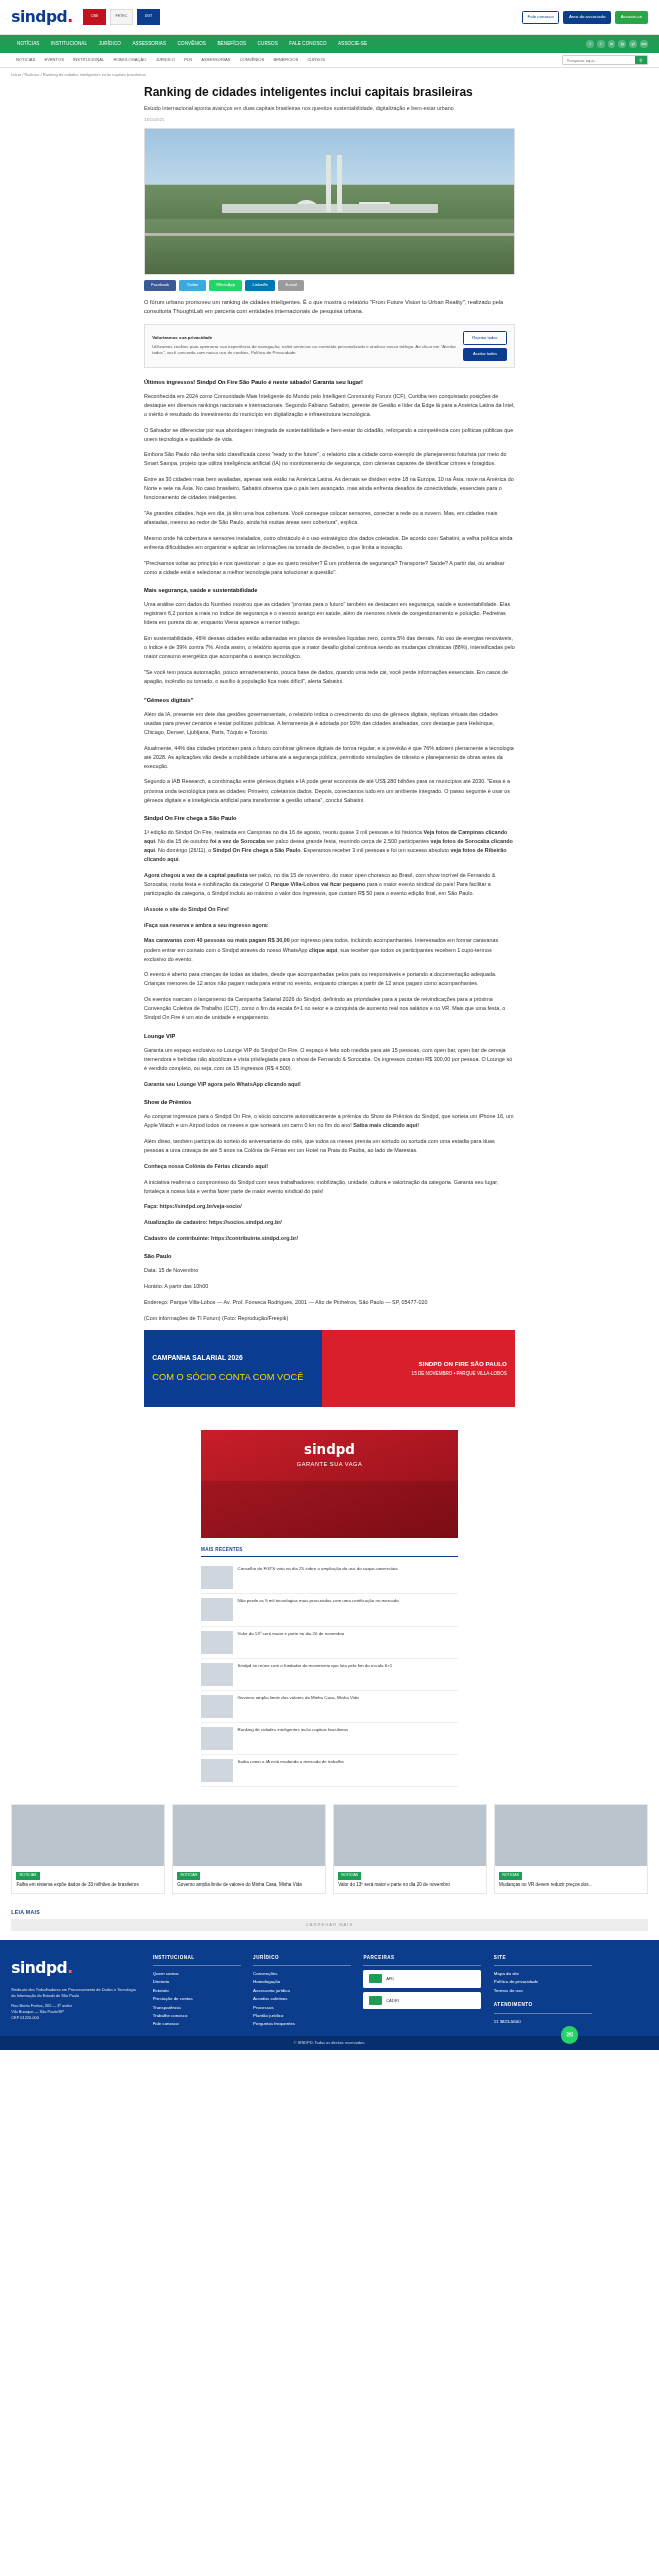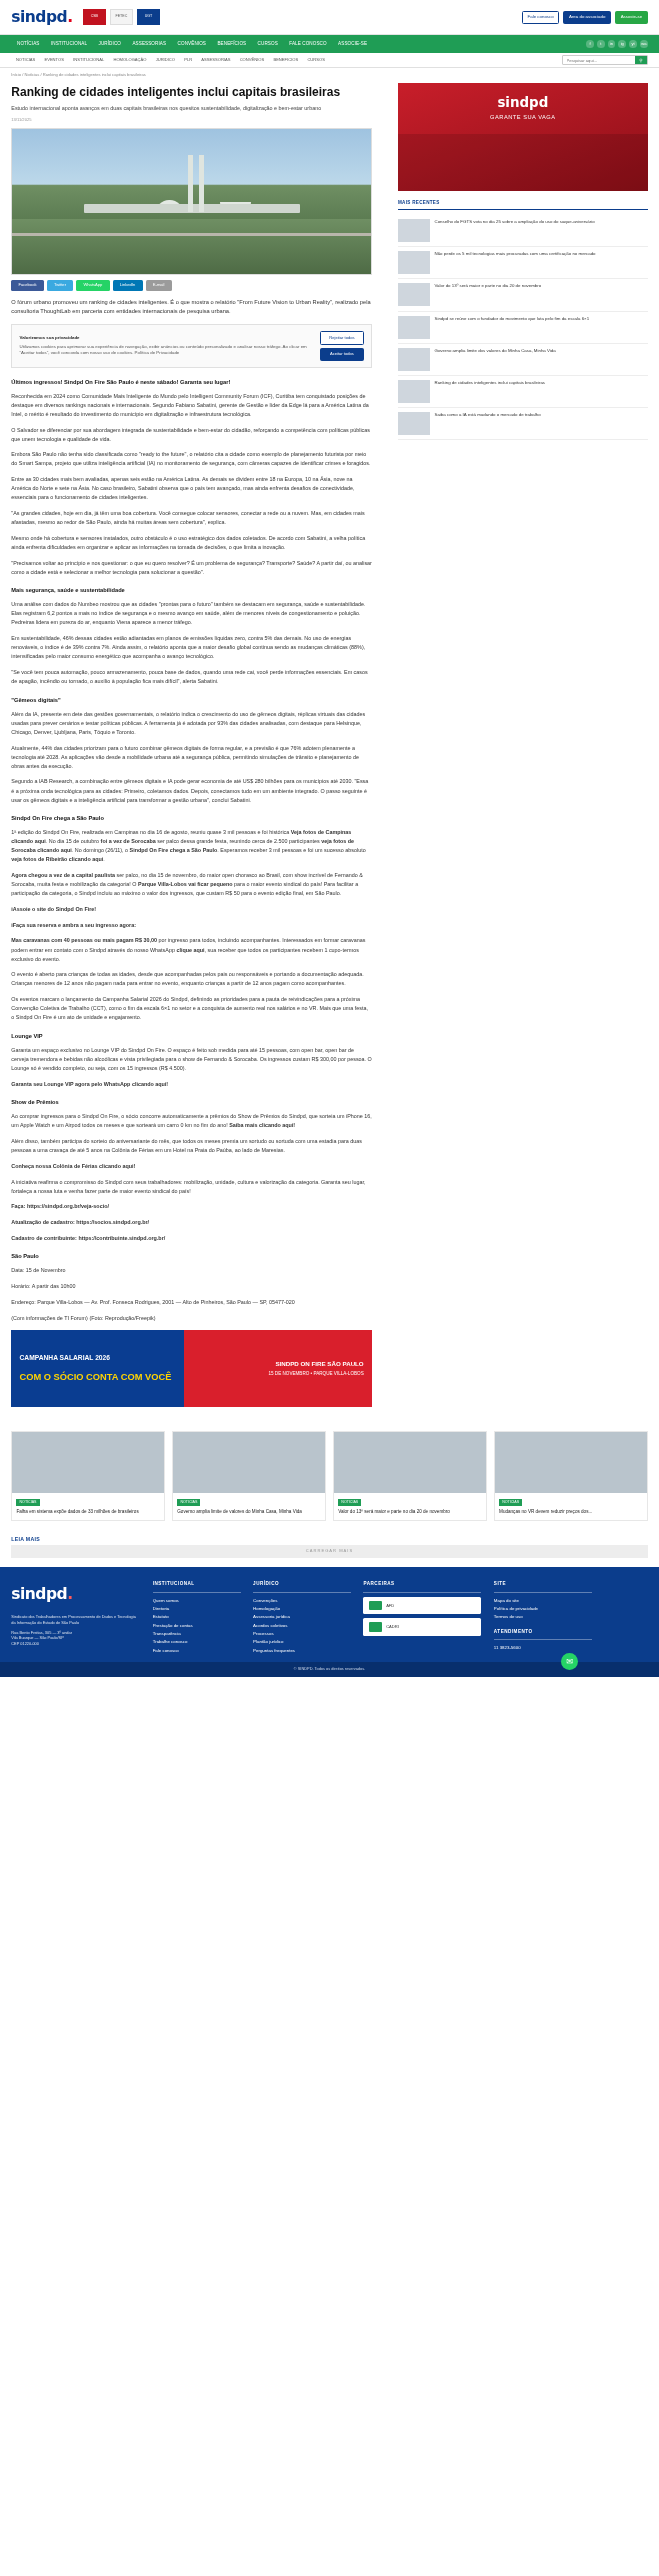--- a/index.html
+++ b/index.html
@@ -121,21 +121,21 @@
 
   
   .breadcrumb {
     padding:4.1px 11.3px;
     font-size:4.1px;
     color:#888;
     background:#fff;
   }
 
   
-  .wrap { display:flex; padding:0 11.3px 12.4px; gap:26px; align-items:flex-start; }
+  .wrap { display:flex; padding:0 11.3px 12.4px; gap:16px; align-items:center;flex-direction:column; }
   .main { width:371px; }
   .side { width:257px; }
 
   h1.title {
     font-size:12px;
     line-height:1.2;
     color:#111;
     margin:2.1px 0 5.2px;
     font-weight:bold;
   }
@@ -237,21 +237,21 @@
 
   .inline-banner {
     width:100%; height:77px; margin:7.2px 0;
     background:linear-gradient(90deg,#0a3d91 0%, #0a3d91 48%, #d91f2c 48%, #d91f2c 100%);
     position:relative; overflow:hidden;
     display:flex; align-items:center;
     color:#fff;
   }
   .inline-banner .lft { width:52%; padding:5.2px 8.2px; }
   .inline-banner .lft .k { font-size:6.7px; font-weight:bold; line-height:1.2; }
-  .inline-banner .lft .k2 { font-size:9.3px; font-weight:bold; color:#ffd400; line-height:1.1; margin-top:10px;}
+  .inline-banner .lft .k2 { font-size:9.3px; font-weight:normal; color:#ffd400; line-height:1.1; margin-top:10px;}
   .inline-banner .rgt { width:48%; padding:5.2px 8.2px; text-align:right; }
   .inline-banner .rgt .r1 { font-size:6.2px; font-weight:bold; line-height:1.2; }
   .inline-banner .rgt .r2 { font-size:4.6px; margin-top:2.6px; }
 
   .small-note { font-size:4.6px; color:#444; line-height:1.6; margin:0 0 5.2px; }
 
   
   .side-banner {
     width:100%; height:108px;
     background:linear-gradient(160deg,#c81e2a,#8d0f18);

